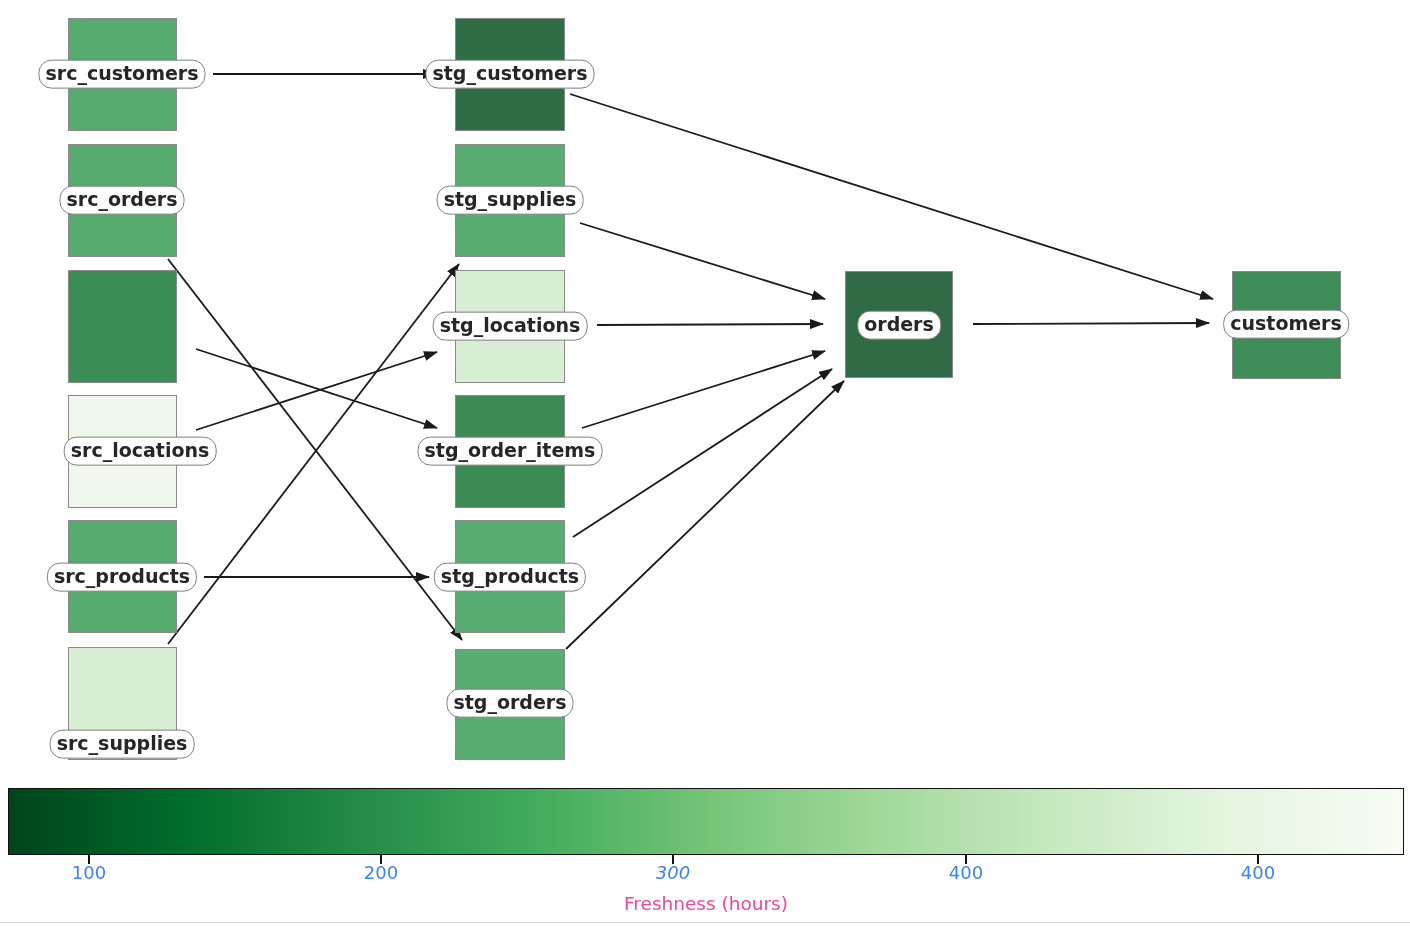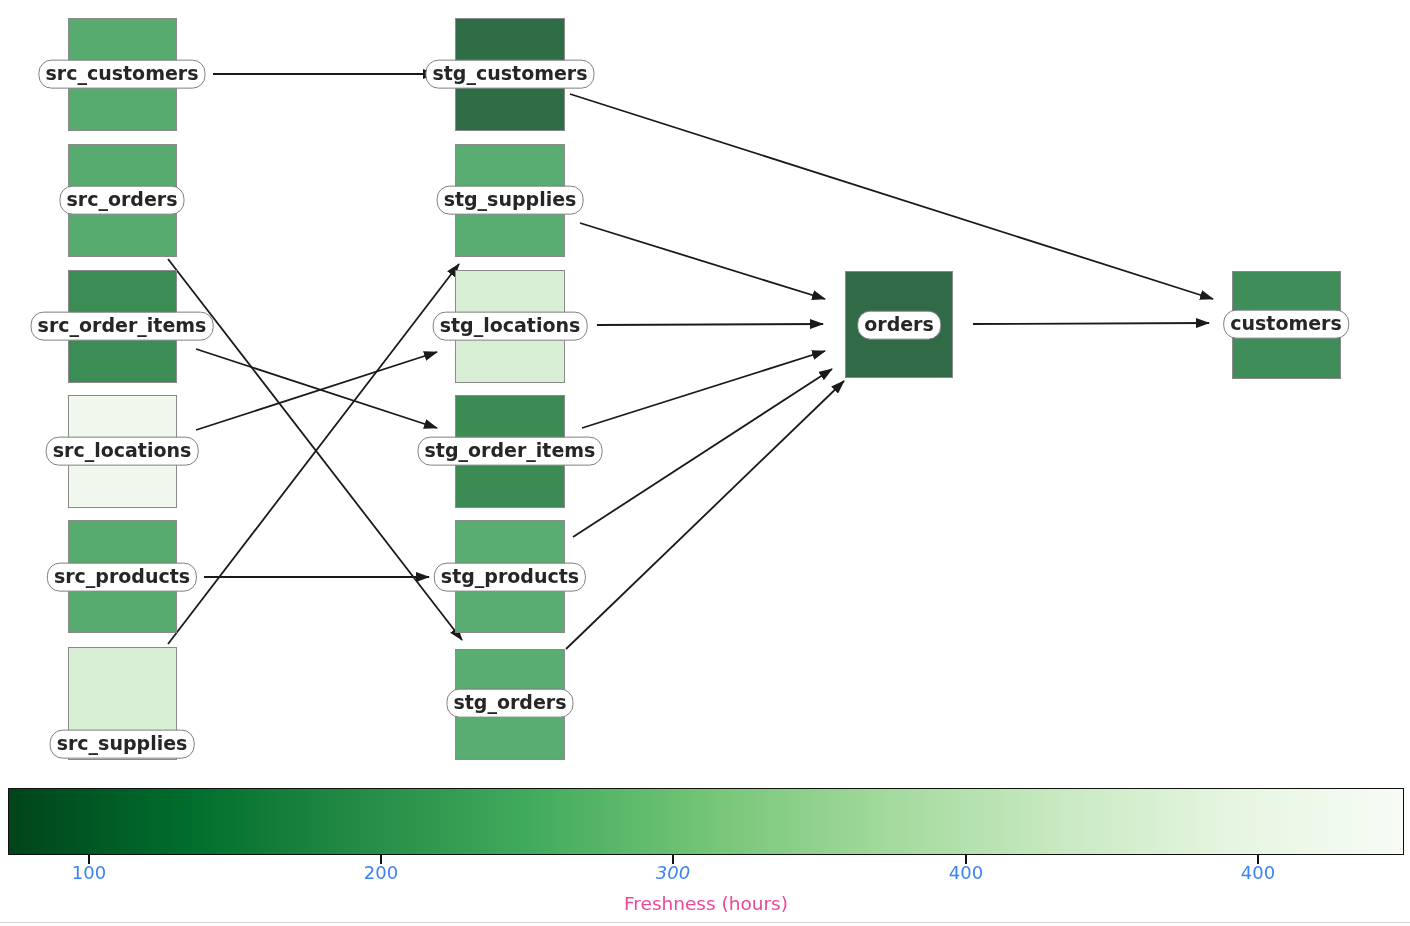--- a/index.html
+++ b/index.html
@@ -109,22 +109,21 @@
   <div class="node-box" style="left: 455px; top: 270px; width: 110px; height: 113px; background-color: rgb(217, 239, 213);"></div>
   <div class="node-box" style="left: 455px; top: 395px; width: 110px; height: 113px; background-color: rgb(61, 139, 84);"></div>
   <div class="node-box" style="left: 455px; top: 520px; width: 110px; height: 113px; background-color: rgb(90, 173, 114);"></div>
   <div class="node-box" style="left: 455px; top: 649px; width: 110px; height: 111px; background-color: rgb(90, 173, 114);"></div>
 
   <div class="node-box" style="left: 845px; top: 271px; width: 108px; height: 107px; background-color: rgb(48, 106, 70);"></div>
   <div class="node-box" style="left: 1232px; top: 271px; width: 109px; height: 108px; background-color: rgb(63, 141, 88);"></div>
 
   <div class="node-label" style="left:122px;  top:74px;">src_customers</div>
   <div class="node-label" style="left:122px;  top:200px;">src_orders</div>
-  <div class="node-label" style="left:122px;  top:326px;">src_order_items</div>
-  <div class="node-label" style="left:122px;  top:451px;">src_locations</div>
+  <div class="node-label" style="left:140px;  top:451px;">src_locations</div>
   <div class="node-label" style="left:122px;  top:577px;text-align:right;">src_products</div>
   <div class="node-label" style="left:122px;  top:744px;">src_supplies</div>
 
   <div class="node-label" style="left:510px;  top:74px;">stg_customers</div>
   <div class="node-label" style="left:510px;  top:200px;">stg_supplies</div>
   <div class="node-label" style="left:510px;  top:326px;">stg_locations</div>
   <div class="node-label" style="left:510px;  top:451px;">stg_order_items</div>
   <div class="node-label" style="left:510px;  top:577px;">stg_products</div>
   <div class="node-label" style="left:510px;  top:703px;">stg_orders</div>
 

